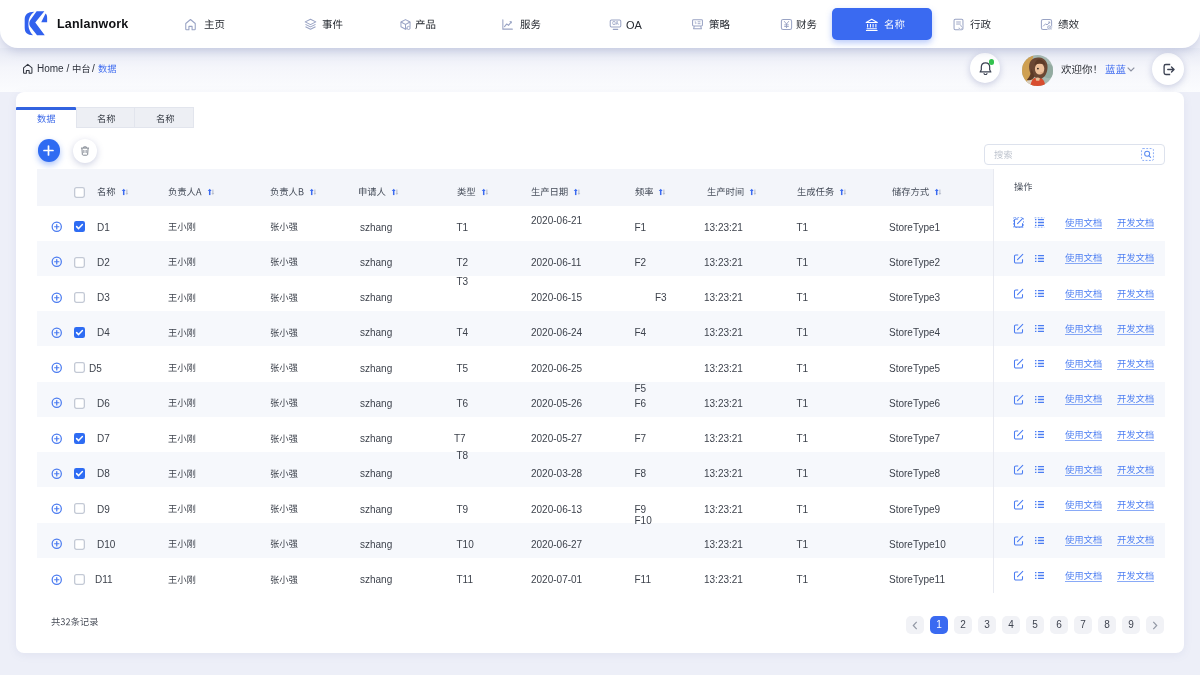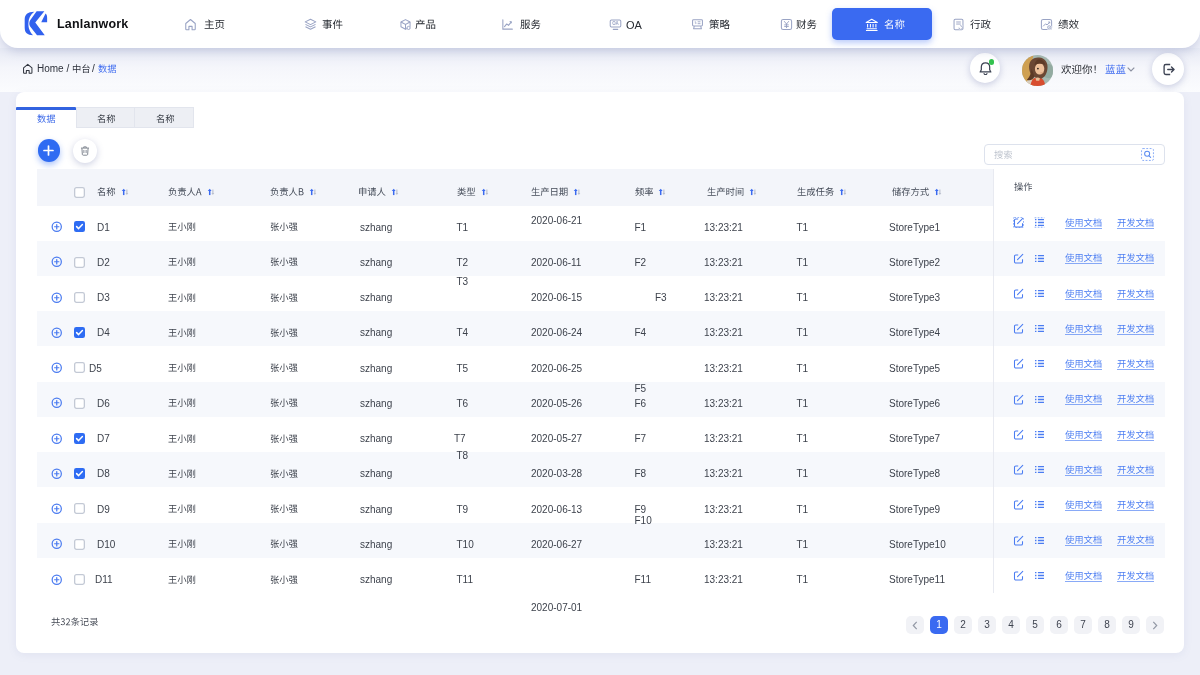--- a/index.html
+++ b/index.html
@@ -724,21 +724,21 @@
   </svg>
 <div class="lat" style="left:95px;top:574.0px">D11</div>
 <svg class="ab" style="left:168px;top:574.6px;" width="27.9" height="9.3" viewBox="0 0 3000 1000">
     <use href="#g-wxg" fill="#3d424c"></use>
   </svg>
 <svg class="ab" style="left:270px;top:574.6px;" width="27.9" height="9.3" viewBox="0 0 3000 1000">
     <use href="#g-zxq" fill="#3d424c"></use>
   </svg>
 <div class="lat" style="left:360px;top:574.0px">szhang</div>
 <div class="lat" style="left:456.5px;top:574.0px">T11</div>
-<div class="lat" style="left:531px;top:602px">2020-07-01</div>
+<div class="lat" style="left:531px;top:574.0px">2020-07-01</div>
 <div class="lat" style="left:634.5px;top:574.0px">F11</div>
 <div class="lat" style="left:704px;top:574.0px">13:23:21</div>
 <div class="lat" style="left:796.5px;top:574.0px">T1</div>
 <div class="lat" style="left:889px;top:574.0px">StoreType11</div>
 <svg class="ab" style="left:1013px;top:569.8px" width="11" height="11" viewBox="0 0 14 14" fill="none">
     <path d="M12.1 8v3a1.7 1.7 0 0 1-1.7 1.7H3.6A1.7 1.7 0 0 1 1.9 11V4.2a1.7 1.7 0 0 1 1.7-1.7h3" stroke="#4a7cf2" stroke-width="1.35"></path>
     <path d="M5.8 8.4 12.4 1.8" stroke="#4a7cf2" stroke-width="1.35" stroke-linecap="round"></path>
   </svg>
 <svg class="ab" style="left:1034px;top:569.8px" width="11" height="11" viewBox="0 0 14 14" fill="none">
     <path d="M1.3 3.2h1.8M1.3 7h1.8M1.3 10.8h1.8" stroke="#4a7cf2" stroke-width="1.6"></path>

